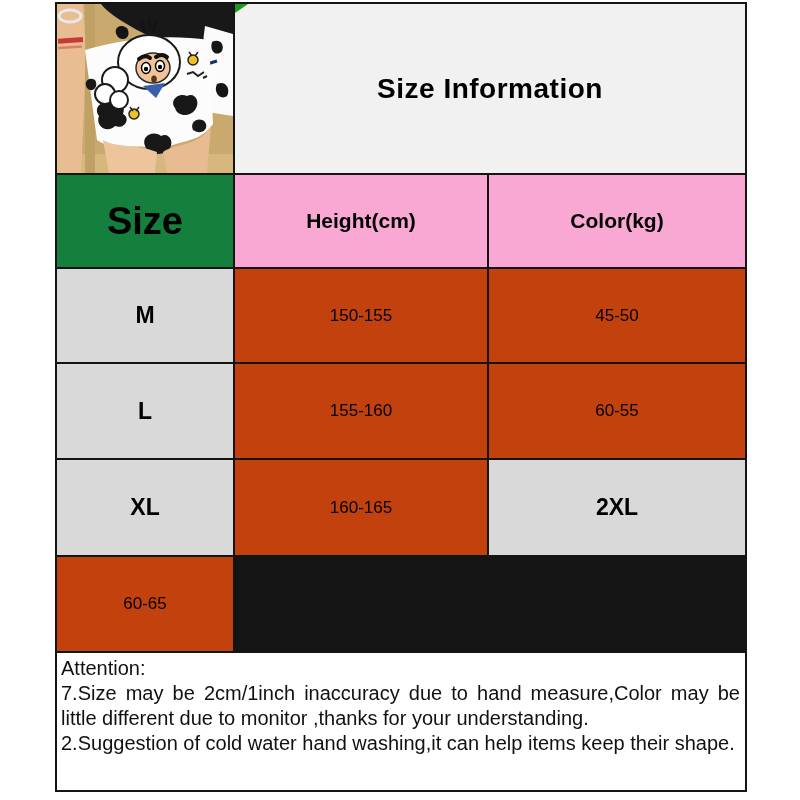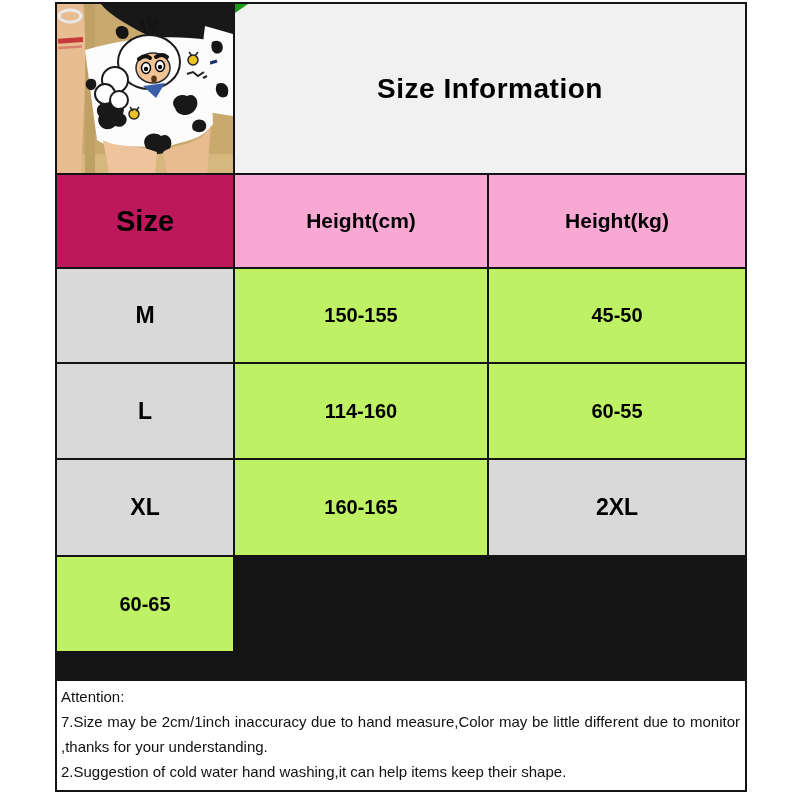--- a/index.html
+++ b/index.html
@@ -23,28 +23,28 @@
   .photo-cell svg{display:block;width:100%;height:100%;}
   .title-cell{
     grid-column:2/4;background:#f1f1f1;position:relative;
     font-size:28px;font-weight:bold;letter-spacing:0.5px;
   }
   .corner-tri{
     position:absolute;top:0;left:0;width:0;height:0;
     border-top:9px solid #1b9a1b;border-right:13px solid transparent;
   }
   .head{background:#f9a8d4;font-weight:bold;font-size:21px;}
-  .size-head{background:#be185d;font-weight:bold;font-size:29px;}
+  .size-head{background:#15803d;font-weight:bold;font-size:38px;}
   .size-label{background:#d9d9d9;font-weight:bold;font-size:23px;}
-  .val{background:#bef264;font-weight:bold;font-size:20px;}
+  .val{background:#c2410c;font-weight:normal;font-size:17px;}
   .attention{
     grid-column:1/4;background:#ffffff;
     display:block;text-align:left;
     padding:3px 5px 0 4px;
-    font-size:15px;line-height:25px;color:#111;margin-top:28px;
+    font-size:20px;line-height:25px;color:#111;
   }
   .attention p{margin:0;text-align:justify;}
   .attention .att-title{text-align:left;}
 </style>
 </head>
 <body>
 
 <div class="stage">
   <div class="sheet">
 
@@ -107,28 +107,28 @@
       </svg>
     </div>
 
     <div class="cell title-cell">
       <span class="corner-tri"></span>
       <span>Size Information</span>
     </div>
 
     <div class="cell size-head">Size</div>
     <div class="cell head">Height(cm)</div>
-    <div class="cell head">Height(kg)</div>
+    <div class="cell head">Color(kg)</div>
 
     <div class="cell size-label">M</div>
     <div class="cell val">150-155</div>
     <div class="cell val">45-50</div>
 
     <div class="cell size-label">L</div>
-    <div class="cell val">114-160</div>
+    <div class="cell val">155-160</div>
     <div class="cell val">60-55</div>
 
     <div class="cell size-label">XL</div>
     <div class="cell val">160-165</div>
 
     <div class="cell size-label">2XL</div>
     <div class="cell val">60-65</div>
 
     <div class="cell attention">
       <p class="att-title">Attention:</p>

